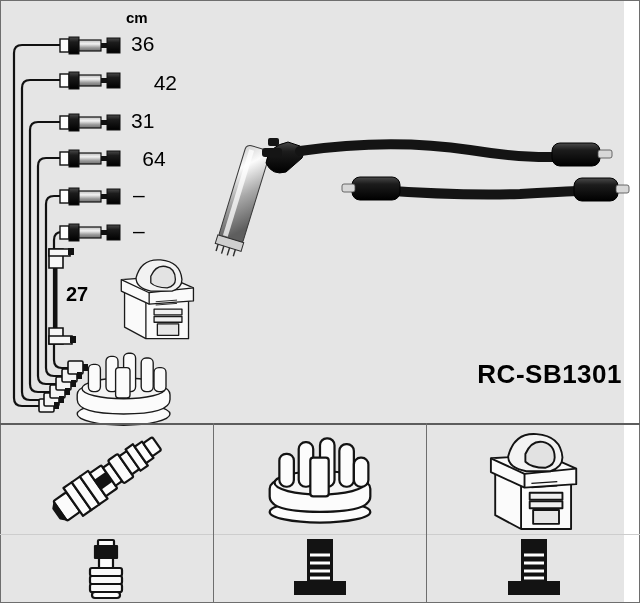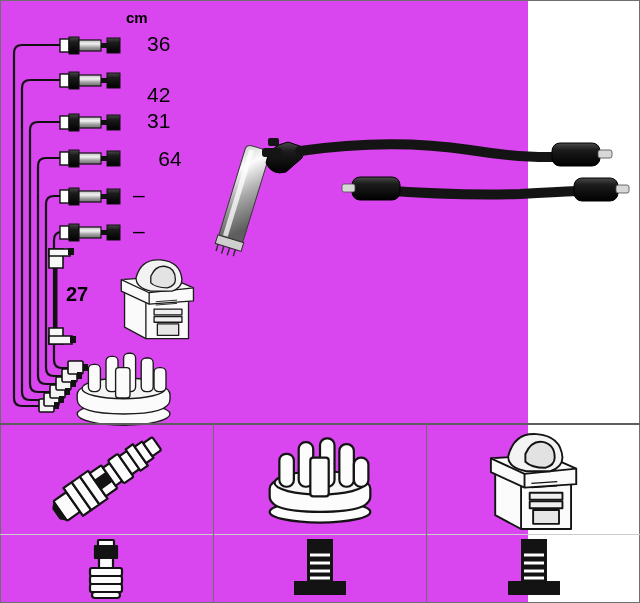--- a/index.html
+++ b/index.html
@@ -2,41 +2,41 @@
 <html><head>
 <meta charset="utf-8">
 <style>
   html,body{margin:0;padding:0;background:#ffffff;}
   body{
     width:640px;height:603px;overflow:hidden;
     font-family:"Liberation Sans", sans-serif;
     color:#000;
   }
   #sheet{
-    position:relative;width:528px;height:603px;
-    background:#d946ef;
+    position:relative;width:624px;height:603px;
+    background:#e5e5e5;
     box-sizing:border-box;
   }
   
   .frame-outline{
     position:absolute;left:0;top:0;width:640px;height:603px;
     border:1px solid #6e6e6e;box-sizing:border-box;pointer-events:none;
   }
   
   #main-area{
     position:absolute;left:0;top:0;width:640px;height:423px;
   }
   
   .cm-head{
     position:absolute;font-size:15px;font-weight:bold;letter-spacing:0px;
     left:126px;top:9px;
   }
   .cm-val{
     position:absolute;font-size:21px;font-weight:normal;
-    left:131px;width:46px;text-align:left;line-height:1;margin-left:16px;
+    left:131px;width:46px;text-align:left;line-height:1;
   }
   .cm-dash{
     position:absolute;font-size:21px;left:133px;width:46px;text-align:left;line-height:1;
   }
   
   #partno{
     position:absolute;right:18px;top:359px;
     font-size:26px;font-weight:bold;letter-spacing:0.5px;
     text-align:right;white-space:nowrap;
   }
@@ -253,28 +253,29 @@
           <rect x="62" y="4" width="15" height="48" rx="6"></rect>
           <rect x="84" y="10" width="15" height="42" rx="6"></rect>
           <rect x="100" y="22" width="15" height="30" rx="6"></rect>
           <rect x="52" y="22" width="18" height="38" rx="4"></rect>
         </g>
       </g>
     </svg>
 
     <div class="cm-head">cm</div>
     <div class="cm-val" style="top:33px;">36</div>
-    <div class="cm-val" style="top:84px;">42</div>
+    <div class="cm-val" style="top:72px;text-align:right;">42</div>
     <div class="cm-val" style="top:110px;">31</div>
     <div class="cm-val" style="top:148px;text-align:center;">64</div>
     <div class="cm-dash" style="top:184px;">–</div>
     <div class="cm-dash" style="top:220px;">–</div>
 
     <div id="len27">27</div>
 
+    <div id="partno">RC-SB1301</div>
   </div>
 
   <div class="divider-h"></div>
 
   <div id="panels">
 
     <div class="panel">
       <div class="panel-top">
         <svg class="panel-art" width="140" height="100" viewBox="0 0 140 100">
           <g transform="rotate(-35 70 50)" fill="#fcfcfc" stroke="#131313" stroke-width="2.2" stroke-linejoin="round">

